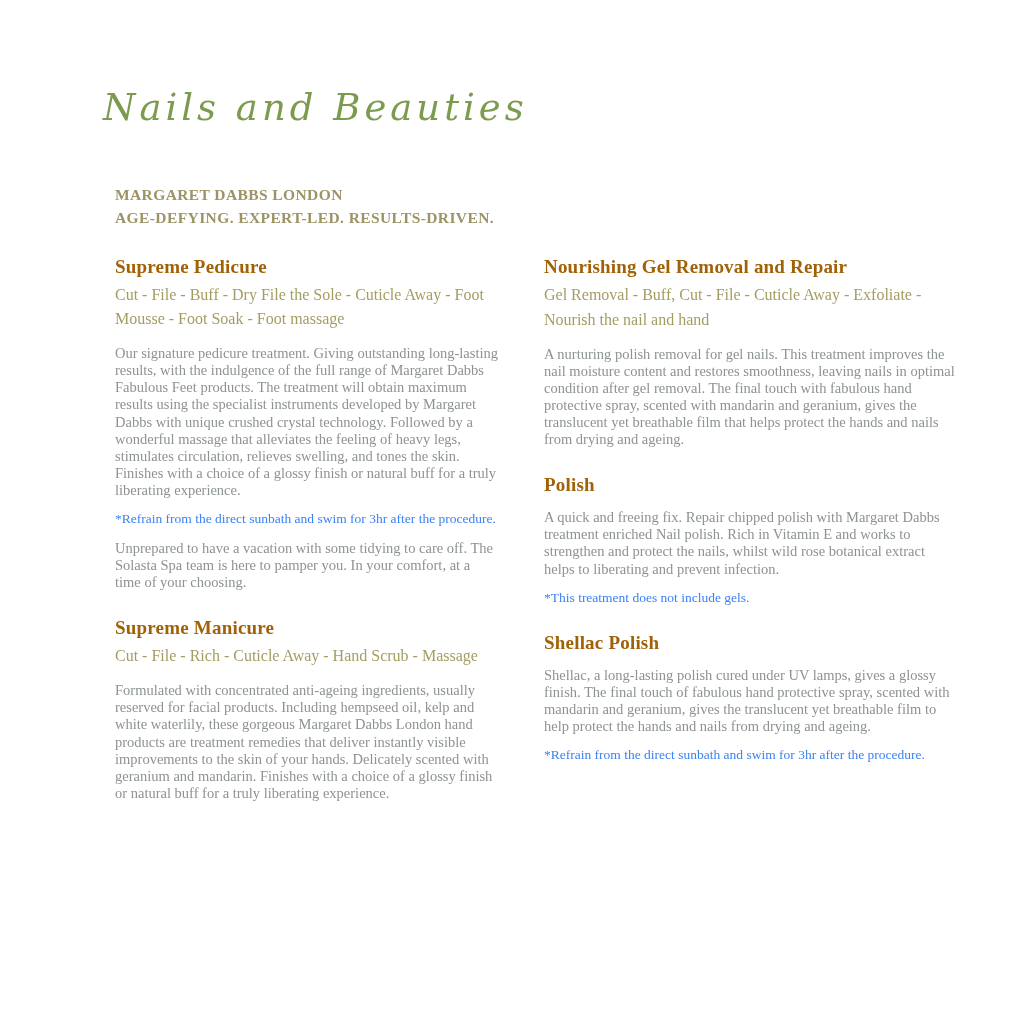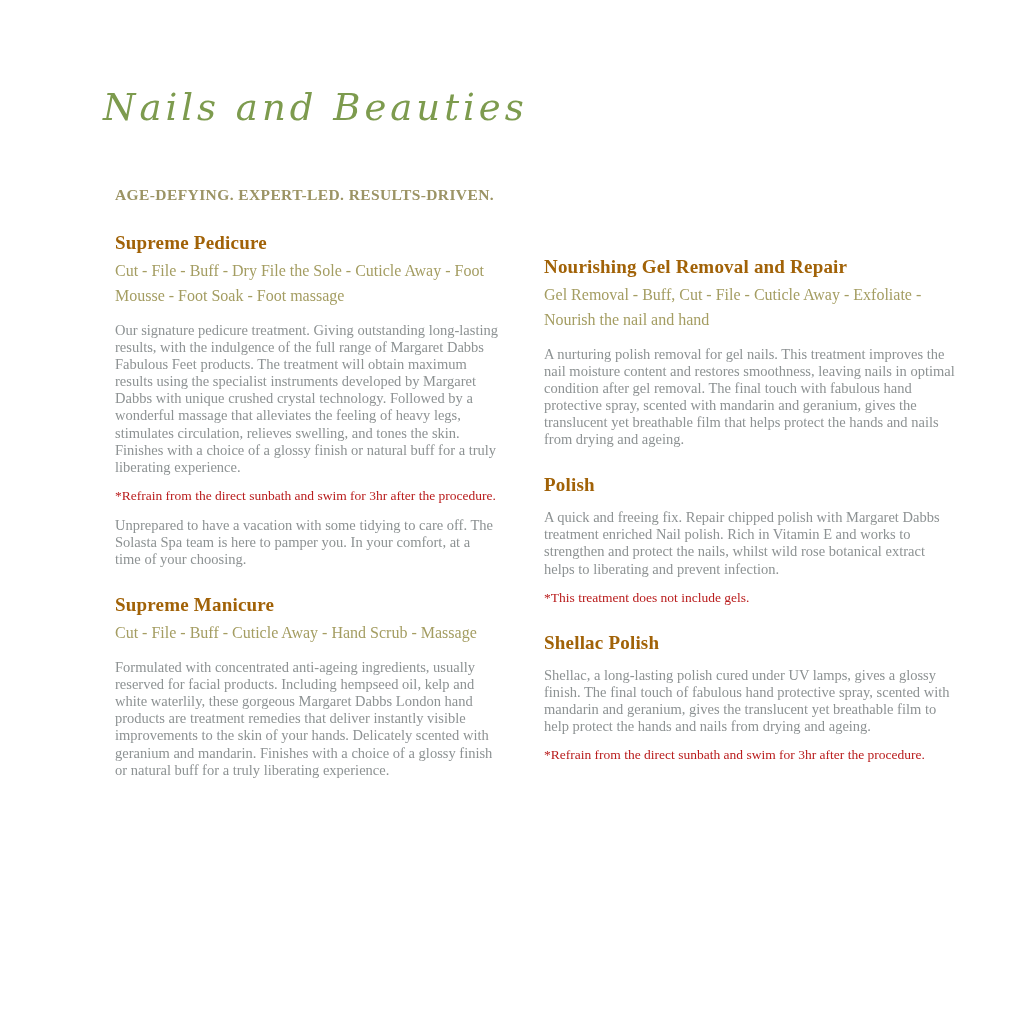--- a/index.html
+++ b/index.html
@@ -50,54 +50,55 @@
     line-height: 1.55;
     margin: 0;
   }
   .body-text {
     color: #8d9293;
     font-size: 14.5px;
     line-height: 1.18;
     margin: 13px 0 0 0;
   }
   .note {
-    color: #b91c1c;
+    color: #3b82f6;
     font-size: 13.5px;
     margin: 12px 0 0 0;
   }
 </style>
 </head>
 <body>
 
 <div class="page">
 
   <h1 class="script-title">Nails and Beauties</h1>
 
   <div class="content">
 
     <div class="col-left">
 
       <div class="brand">
+        <p>MARGARET DABBS LONDON</p>
         <p>AGE-DEFYING. EXPERT-LED. RESULTS-DRIVEN.</p>
       </div>
 
       <section>
         <h3 class="svc-heading">Supreme Pedicure</h3>
         <p class="subtitle">Cut - File - Buff - Dry File the Sole - Cuticle Away - Foot Mousse - Foot Soak - Foot massage</p>
         <p class="body-text">Our signature pedicure treatment. Giving outstanding long-lasting results, with the indulgence of the full range of Margaret Dabbs Fabulous Feet products. The treatment will obtain maximum results using the specialist instruments developed by Margaret Dabbs with unique crushed crystal technology. Followed by a wonderful massage that alleviates the feeling of heavy legs, stimulates circulation, relieves swelling, and tones the skin. Finishes with a choice of a glossy finish or natural buff for a truly liberating experience.</p>
       </section>
 
       <section>
         <p class="note">*Refrain from the direct sunbath and swim for 3hr after the procedure.</p>
         <p class="body-text">Unprepared to have a vacation with some tidying to care off. The Solasta Spa team is here to pamper you. In your comfort, at a time of your choosing.</p>
       </section>
 
       <section>
         <h3 class="svc-heading">Supreme Manicure</h3>
-        <p class="subtitle">Cut - File - Buff - Cuticle Away - Hand Scrub - Massage</p>
+        <p class="subtitle">Cut - File - Rich - Cuticle Away - Hand Scrub - Massage</p>
         <p class="body-text">Formulated with concentrated anti-ageing ingredients, usually reserved for facial products. Including hempseed oil, kelp and white waterlily, these gorgeous Margaret Dabbs London hand products are treatment remedies that deliver instantly visible improvements to the skin of your hands. Delicately scented with geranium and mandarin. Finishes with a choice of a glossy finish or natural buff for a truly liberating experience.</p>
       </section>
 
     </div>
 
     <div class="col-right">
 
       <section>
         <h3 class="svc-heading">Nourishing Gel Removal and Repair</h3>
         <p class="subtitle">Gel Removal - Buff, Cut - File - Cuticle Away - Exfoliate - Nourish the nail and hand</p>

